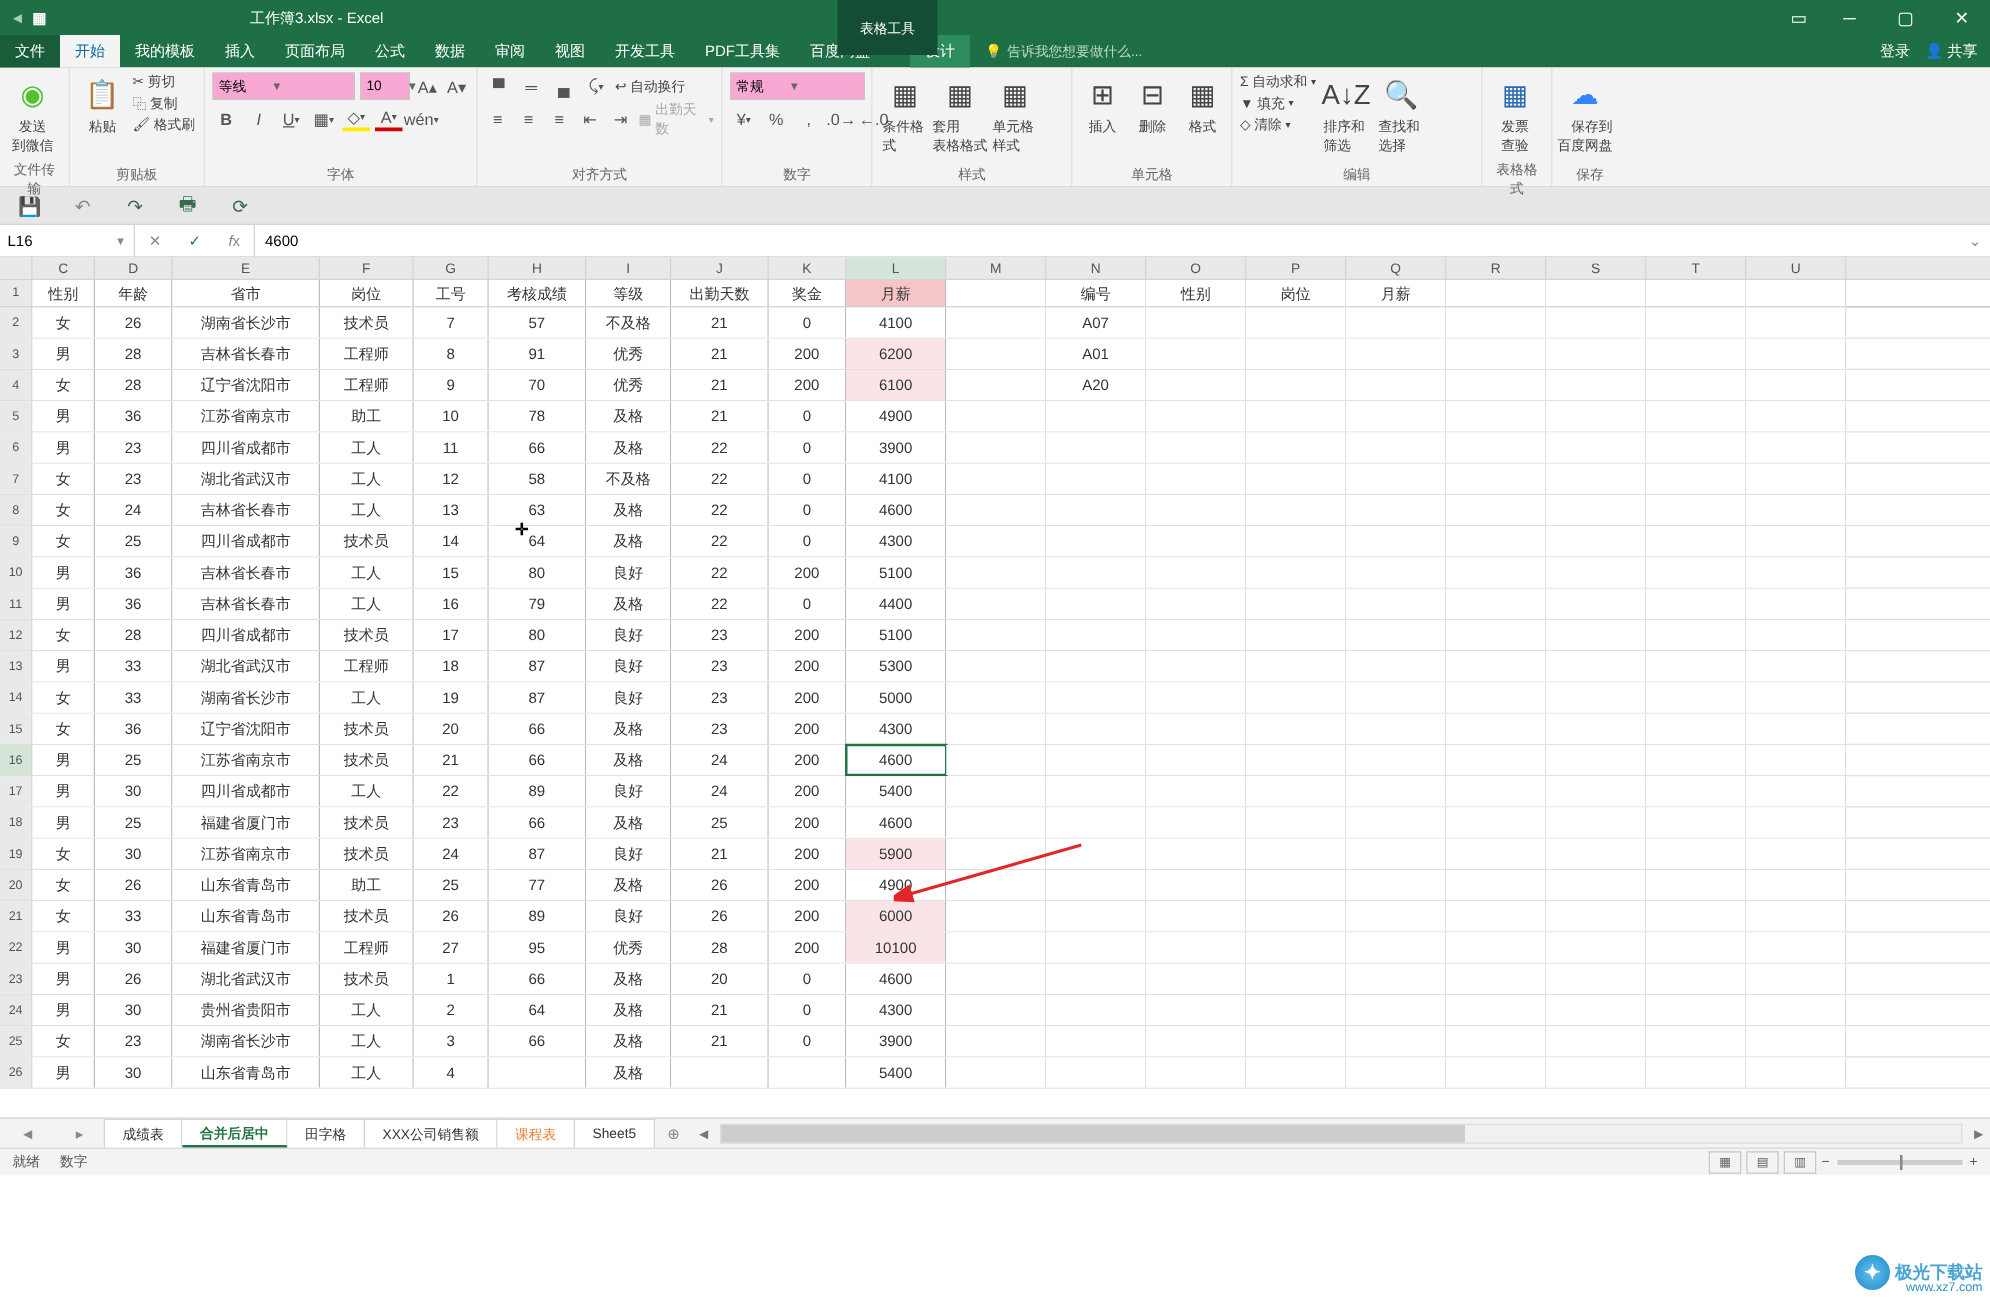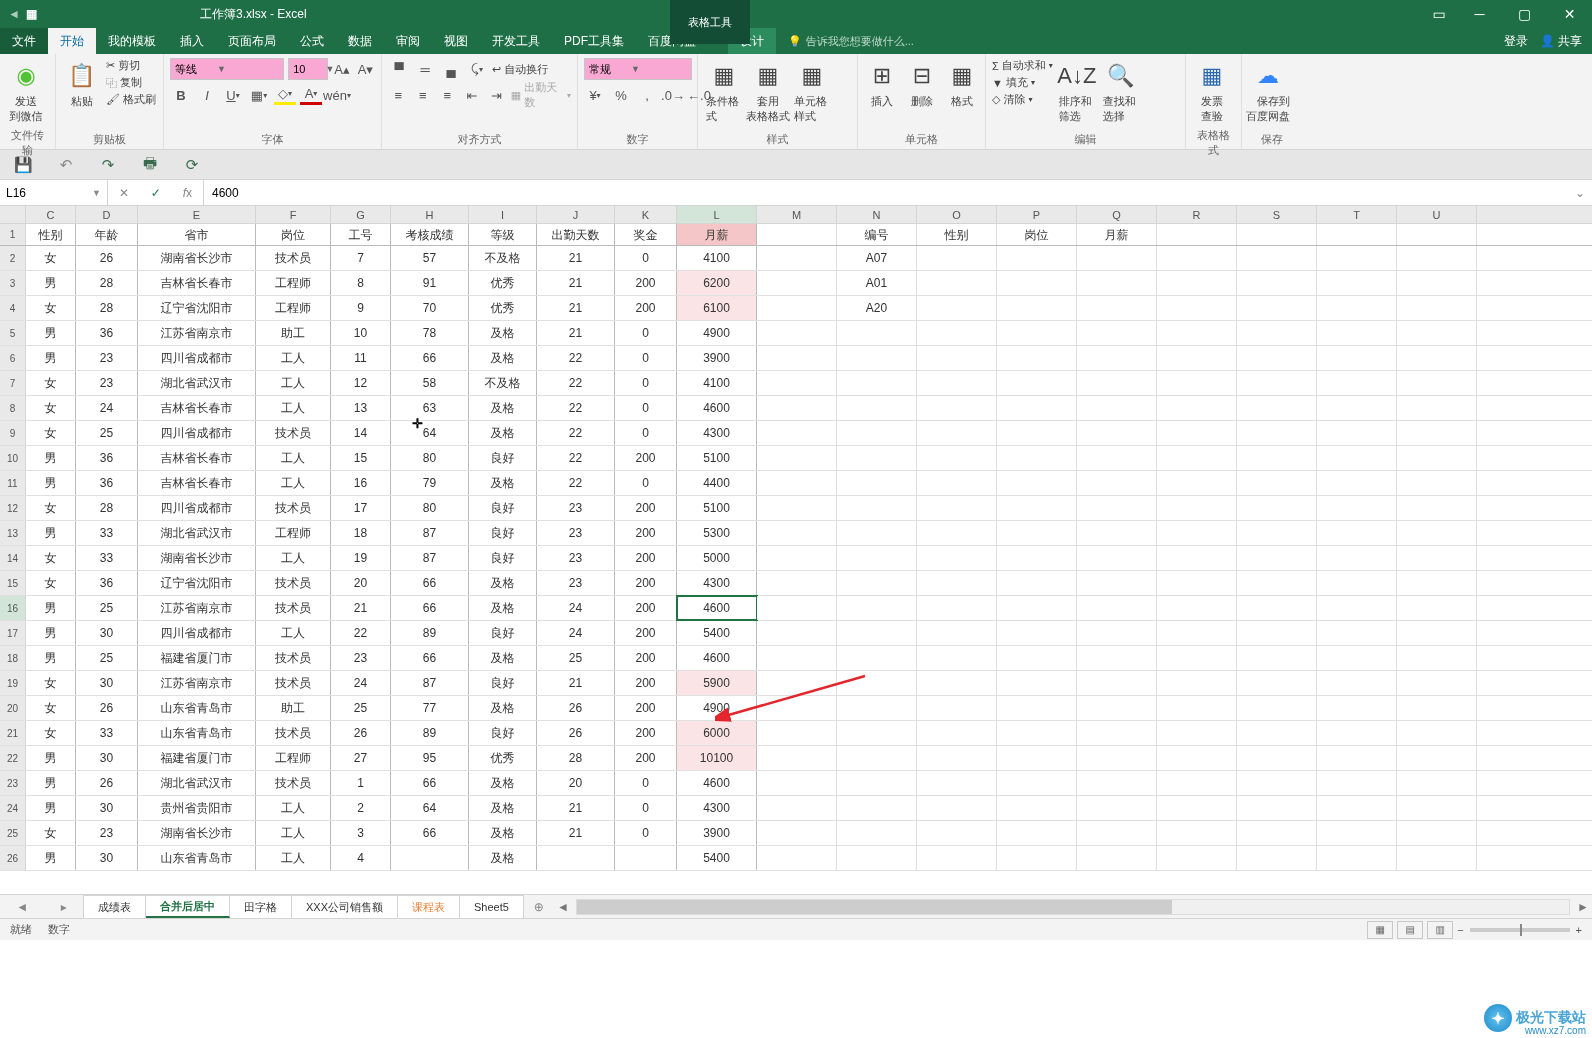--- a/index.html
+++ b/index.html
@@ -281,21 +281,21 @@
     <div class="rgroup-label">数字</div>
   </div>
   <div class="rgroup" style="width:160px">
     <div class="rgroup-body">
       <div class="ricon-big">
           <div class="ic">▦</div>
           <span>条件格式</span>
         </div>
       <div class="ricon-big">
           <div class="ic">▦</div>
-          <span style="white-space:pre;text-align:center">套用
+          <span style="white-space:pre;text-align:left">套用
 表格格式</span>
         </div>
       <div class="ricon-big">
           <div class="ic">▦</div>
           <span>单元格样式</span>
         </div>
     </div>
     <div class="rgroup-label">样式</div>
   </div>
   <div class="rgroup" style="width:128px">

